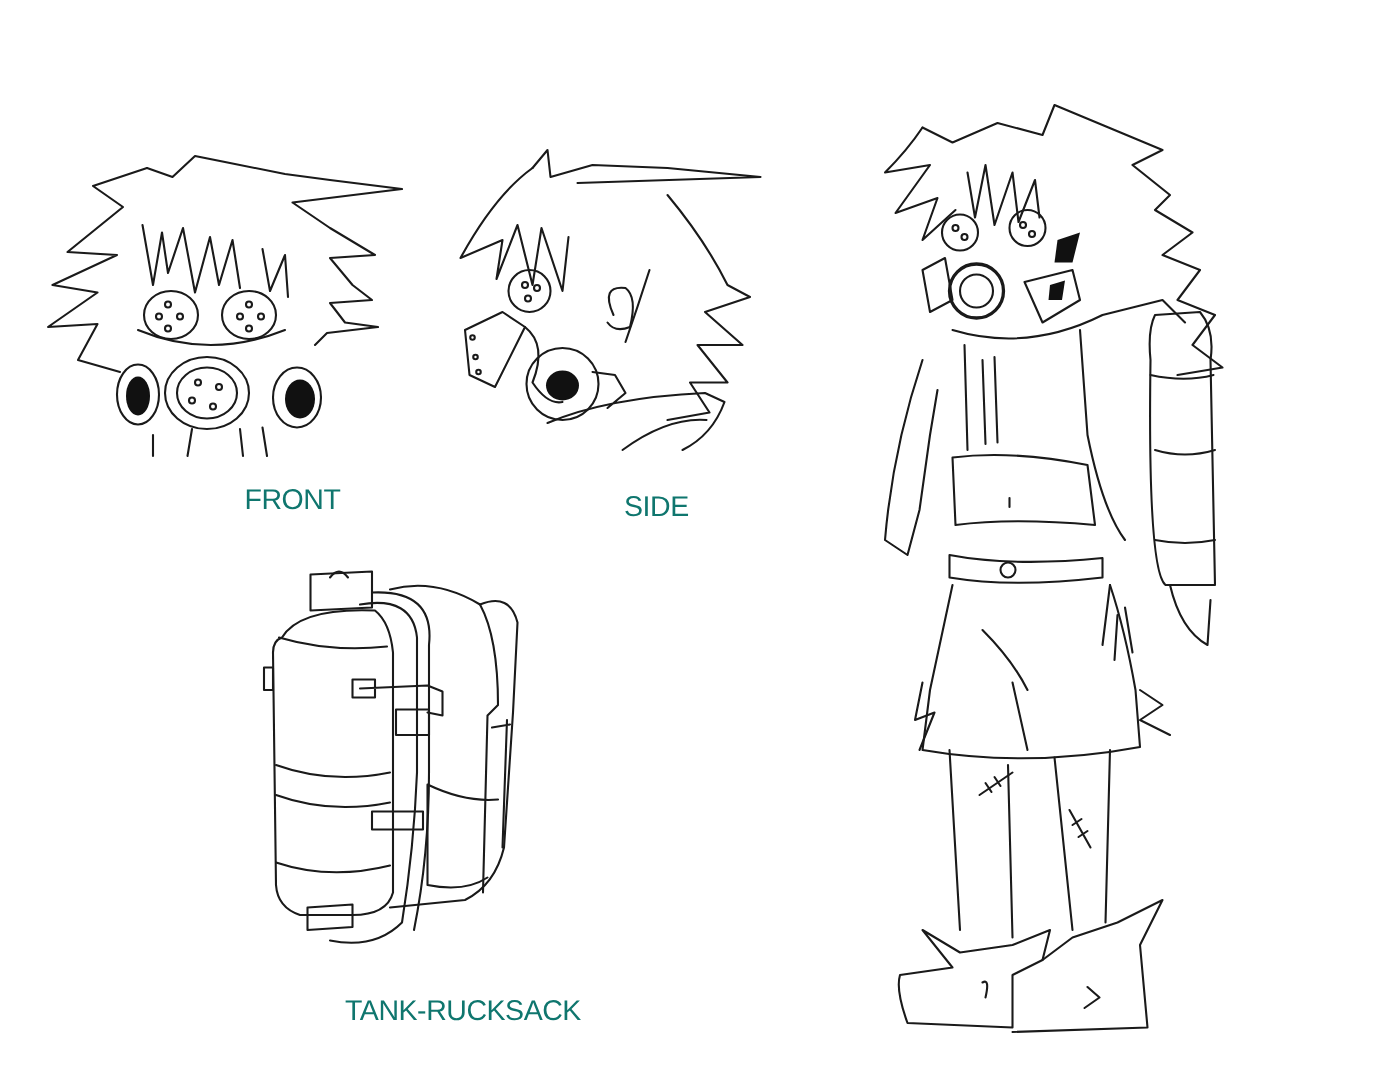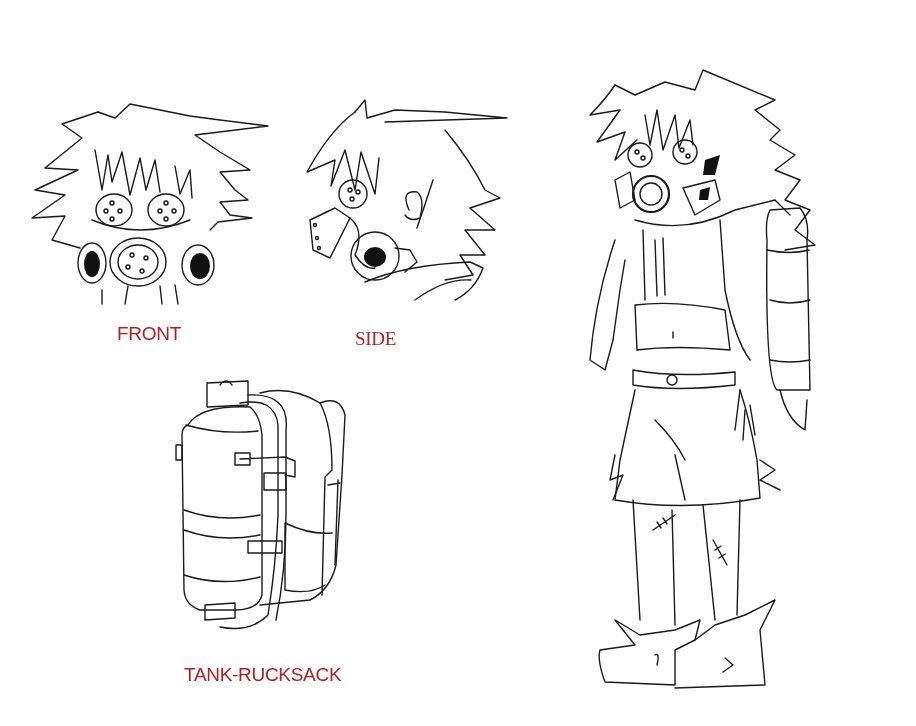--- a/index.html
+++ b/index.html
@@ -3,23 +3,24 @@
 <meta charset="utf-8">
 <style>
   html, body { margin: 0; padding: 0; background: #ffffff; }
   body { width: 916px; height: 726px; position: relative; overflow: hidden; font-family: "Liberation Sans", sans-serif; }
   .sketch { position: absolute; }
   .sketch svg { display: block; }
   .label {
     position: absolute;
     font-family: "Liberation Sans", sans-serif;
     font-size: 19px;
-    color: #b91c1c;
+    color: #0f766e;
     letter-spacing: -0.3px;
     white-space: nowrap;
+    margin-left: 46px;
   }
   svg .ln { fill: none; stroke: #1a1a1a; stroke-width: 1.4; stroke-linecap: round; stroke-linejoin: round; }
   svg .ln2 { fill: none; stroke: #1a1a1a; stroke-width: 2.2; stroke-linecap: round; stroke-linejoin: round; }
   svg .fill { fill: #111; stroke: none; }
 </style>
 </head>
 <body>
 
 <div class="sketch" style="left:20px;top:90px;width:260px;height:220px;">
   <svg width="260" height="220" viewBox="0 0 260 220">
@@ -70,21 +71,21 @@
     <path class="ln" d="M15 130 L40 118 L55 128 L35 168 L18 160 Z"></path>
     <circle class="ln" cx="20" cy="135" r="1.5"></circle>
       <circle class="ln" cx="22" cy="148" r="1.5"></circle>
       <circle class="ln" cx="24" cy="158" r="1.5"></circle>
     <path class="ln" d="M55 128 Q70 140 60 165 Q70 180 80 178"></path>
     <ellipse class="ln" cx="80" cy="166" rx="24" ry="24"></ellipse>
     <ellipse class="fill" cx="80" cy="167" rx="11" ry="10"></ellipse>
     <path class="ln" d="M100 158 L115 160 L122 172 L110 182 M70 192 Q110 175 175 172 L188 178 Q180 200 160 210 M120 210 Q150 188 176 190"></path>
   </svg>
 </div>
-<div class="label" style="left:355px;top:328px;font-family:Liberation Serif, serif;">SIDE</div>
+<div class="label" style="left:370px;top:328px;">SIDE</div>
 
 <div class="sketch" style="left:160px;top:365px;width:200px;height:280px;">
   <svg width="200" height="280" viewBox="0 0 200 280">
 
     <path class="ln" d="M47 18 L88 16 L88 40 L47 42 Z"></path>
     <path class="ln" d="M60 20 Q66 12 72 20"></path>
     <path class="ln" d="M28 60 Q40 40 90 42 Q100 50 102 70 L102 230 Q98 245 75 245 L40 245 Q25 240 24 225 L22 70 Q22 62 28 60"></path>
     <path class="ln" d="M26 60 Q60 70 98 66"></path>
     <path class="ln" d="M24 145 Q60 158 100 150"></path>
     <path class="ln" d="M24 165 Q60 178 100 170"></path>

